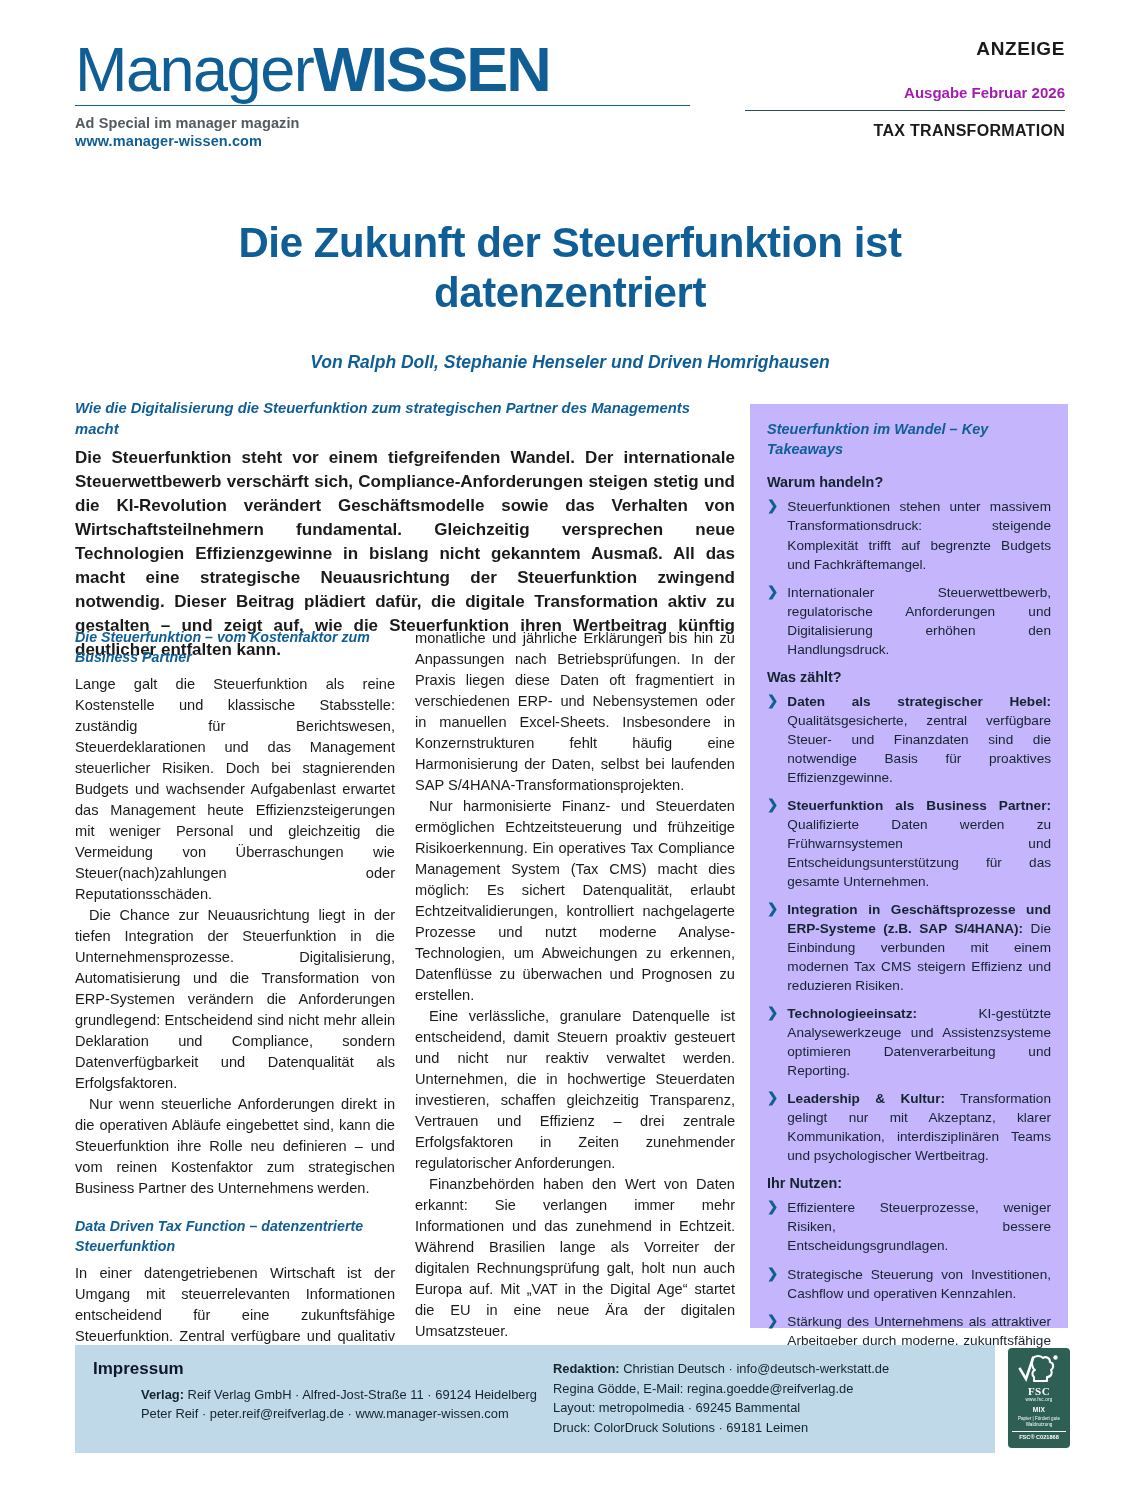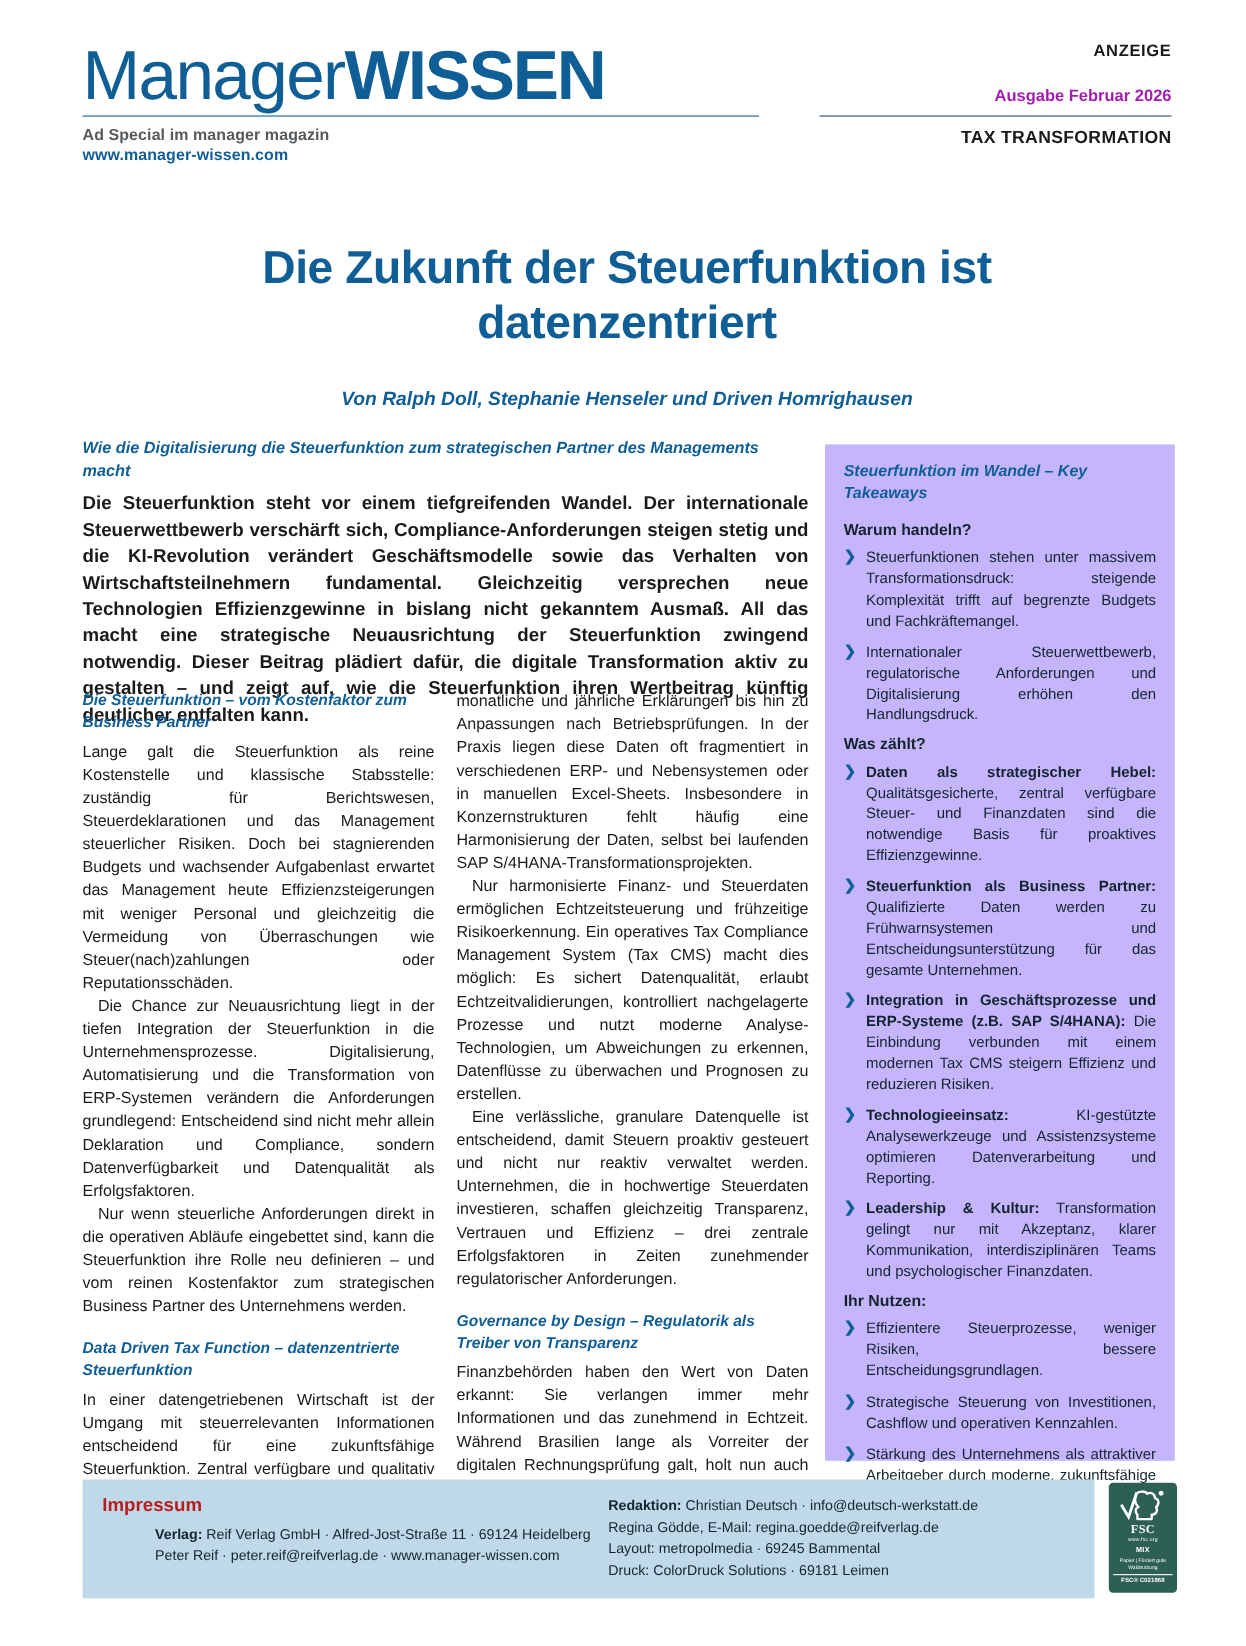--- a/index.html
+++ b/index.html
@@ -38,21 +38,21 @@
     font-size: 14.5px; font-weight:700; color:#555a5e; letter-spacing:.1px;
   }
   .sub2 {
     margin-top: 2px;
     font-size: 14.5px; font-weight:700; color:#0f5e96; letter-spacing:.1px;
   }
 
   .header-right {
     position:absolute; right:0; top:0; width:320px; text-align:right;
   }
-  .anzeige { font-size:15px; font-weight:700; color:#1a1a1a; letter-spacing:.6px; }
+  .anzeige { font-size:19px; font-weight:700; color:#1a1a1a; letter-spacing:.6px; }
   .ausgabe { margin-top:24px; font-size:15px; color:#a21caf; font-weight:700; }
   .hr-right { border-bottom:1.4px solid #2b4a63; margin-top:9px; }
   .taxtrans { margin-top:11px; font-size:16px; font-weight:700; color:#1a1a1a; letter-spacing:.3px; }
 
   
   .title {
     position:absolute; left:140px; top:218px; width:860px;
     text-align:center;
     font-size:42px; font-weight:700; line-height:1.18;
     color:#0f5e96; letter-spacing:-.4px;
@@ -113,21 +113,21 @@
   .chev { color:#0f5e96; font-weight:700; font-size:13.5px; flex:0 0 auto; line-height:1.40; }
   .sb-item b { font-weight:700; }
   .sb-item .txt { flex:1 1 auto; hyphens:auto; }
 
   
   .footer {
     position:absolute; left:75px; top:1345px; width:920px; height:108px;
     background:#bfd9e8;
     padding:14px 18px;
   }
-  .imp-title { font-size:17px; font-weight:700; color:#b91c1c; margin-bottom:7px; }
+  .imp-title { font-size:17px; font-weight:700; color:#0f172a; margin-bottom:7px; }
   .imp-line { font-size:12.9px; line-height:1.46; color:#14242e;padding-left:48px; }
   .imp-line b { font-weight:700; }
   .footer-right {
     position:absolute; left:430px; top:14px; width:470px;
   }
   .footer-right .imp-line { line-height:1.52; }
 
   
   .fsc {
     position:absolute; left:1008px; top:1348px;
@@ -179,21 +179,20 @@
     <p class="body">Die Chance zur Neuausrichtung liegt in der tiefen Integration der Steuerfunktion in die Unternehmensprozesse. Digitalisierung, Automatisierung und die Transformation von ERP-Systemen verändern die Anforderungen grundlegend: Entscheidend sind nicht mehr allein Deklaration und Compliance, sondern Datenverfügbarkeit und Datenqualität als Erfolgsfaktoren.</p>
     <p class="body">Nur wenn steuerliche Anforderungen direkt in die operativen Abläufe eingebettet sind, kann die Steuerfunktion ihre Rolle neu definieren – und vom reinen Kostenfaktor zum strategischen Business Partner des Unternehmens werden.</p>
     <div class="subhead spaced">Data Driven Tax Function – datenzentrierte Steuerfunktion</div>
     <p class="body">In einer datengetriebenen Wirtschaft ist der Umgang mit steuerrelevanten Informationen entscheidend für eine zukunftsfähige Steuerfunktion. Zentral verfügbare und qualitativ hochwertige Daten bilden die Grundlage für alle Aufgaben – von Steuerberechnungen über</p>
   </div>
 
   <div class="col col-mid">
     <p class="body">monatliche und jährliche Erklärungen bis hin zu Anpassungen nach Betriebsprüfungen. In der Praxis liegen diese Daten oft fragmentiert in verschiedenen ERP- und Nebensystemen oder in manuellen Excel-Sheets. Insbesondere in Konzernstrukturen fehlt häufig eine Harmonisierung der Daten, selbst bei laufenden SAP S/4HANA-Transformationsprojekten.</p>
     <p class="body">Nur harmonisierte Finanz- und Steuerdaten ermöglichen Echtzeitsteuerung und frühzeitige Risikoerkennung. Ein operatives Tax Compliance Management System (Tax CMS) macht dies möglich: Es sichert Datenqualität, erlaubt Echtzeitvalidierungen, kontrolliert nachgelagerte Prozesse und nutzt moderne Analyse-Technologien, um Abweichungen zu erkennen, Datenflüsse zu überwachen und Prognosen zu erstellen.</p>
     <p class="body">Eine verlässliche, granulare Datenquelle ist entscheidend, damit Steuern proaktiv gesteuert und nicht nur reaktiv verwaltet werden. Unternehmen, die in hochwertige Steuerdaten investieren, schaffen gleichzeitig Transparenz, Vertrauen und Effizienz – drei zentrale Erfolgsfaktoren in Zeiten zunehmender regulatorischer Anforderungen.</p>
-    <div class="subhead spaced">Governance by Design – Regulatorik als Treiber von Transparenz</div>
     <p class="body">Finanzbehörden haben den Wert von Daten erkannt: Sie verlangen immer mehr Informationen und das zunehmend in Echtzeit. Während Brasilien lange als Vorreiter der digitalen Rechnungsprüfung galt, holt nun auch Europa auf. Mit „VAT in the Digital Age“ startet die EU in eine neue Ära der digitalen Umsatzsteuer.</p>
   </div>
 
   <aside class="sidebar">
     <div class="sb-title">Steuerfunktion im Wandel – Key Takeaways</div>
     <div id="sb-groups">
         <div class="sb-head">Warum handeln?</div>
         <div class="sb-item">
           <span class="chev">❯</span>
           <span class="txt"><span>Steuerfunktionen stehen unter massivem Transformationsdruck: steigende Komplexität trifft auf begrenzte Budgets und Fachkräftemangel.</span></span>
@@ -214,21 +213,21 @@
         <div class="sb-item">
           <span class="chev">❯</span>
           <span class="txt"><b>Integration in Geschäftsprozesse und ERP-Systeme (z.B. SAP S/4HANA):</b><span> Die Einbindung verbunden mit einem modernen Tax CMS steigern Effizienz und reduzieren Risiken.</span></span>
         </div>
         <div class="sb-item">
           <span class="chev">❯</span>
           <span class="txt"><b>Technologieeinsatz:</b><span> KI-gestützte Analysewerkzeuge und Assistenzsysteme optimieren Datenverarbeitung und Reporting.</span></span>
         </div>
         <div class="sb-item">
           <span class="chev">❯</span>
-          <span class="txt"><b>Leadership &amp; Kultur:</b><span> Transformation gelingt nur mit Akzeptanz, klarer Kommunikation, interdisziplinären Teams und psychologischer Finanzdaten.</span></span>
+          <span class="txt"><b>Leadership &amp; Kultur:</b><span> Transformation gelingt nur mit Akzeptanz, klarer Kommunikation, interdisziplinären Teams und psychologischer Wertbeitrag.</span></span>
         </div>
         <div class="sb-head gap">Ihr Nutzen:</div>
         <div class="sb-item">
           <span class="chev">❯</span>
           <span class="txt"><span>Effizientere Steuerprozesse, weniger Risiken, bessere Entscheidungsgrundlagen.</span></span>
         </div>
         <div class="sb-item">
           <span class="chev">❯</span>
           <span class="txt"><span>Strategische Steuerung von Investitionen, Cashflow und operativen Kennzahlen.</span></span>
         </div>

